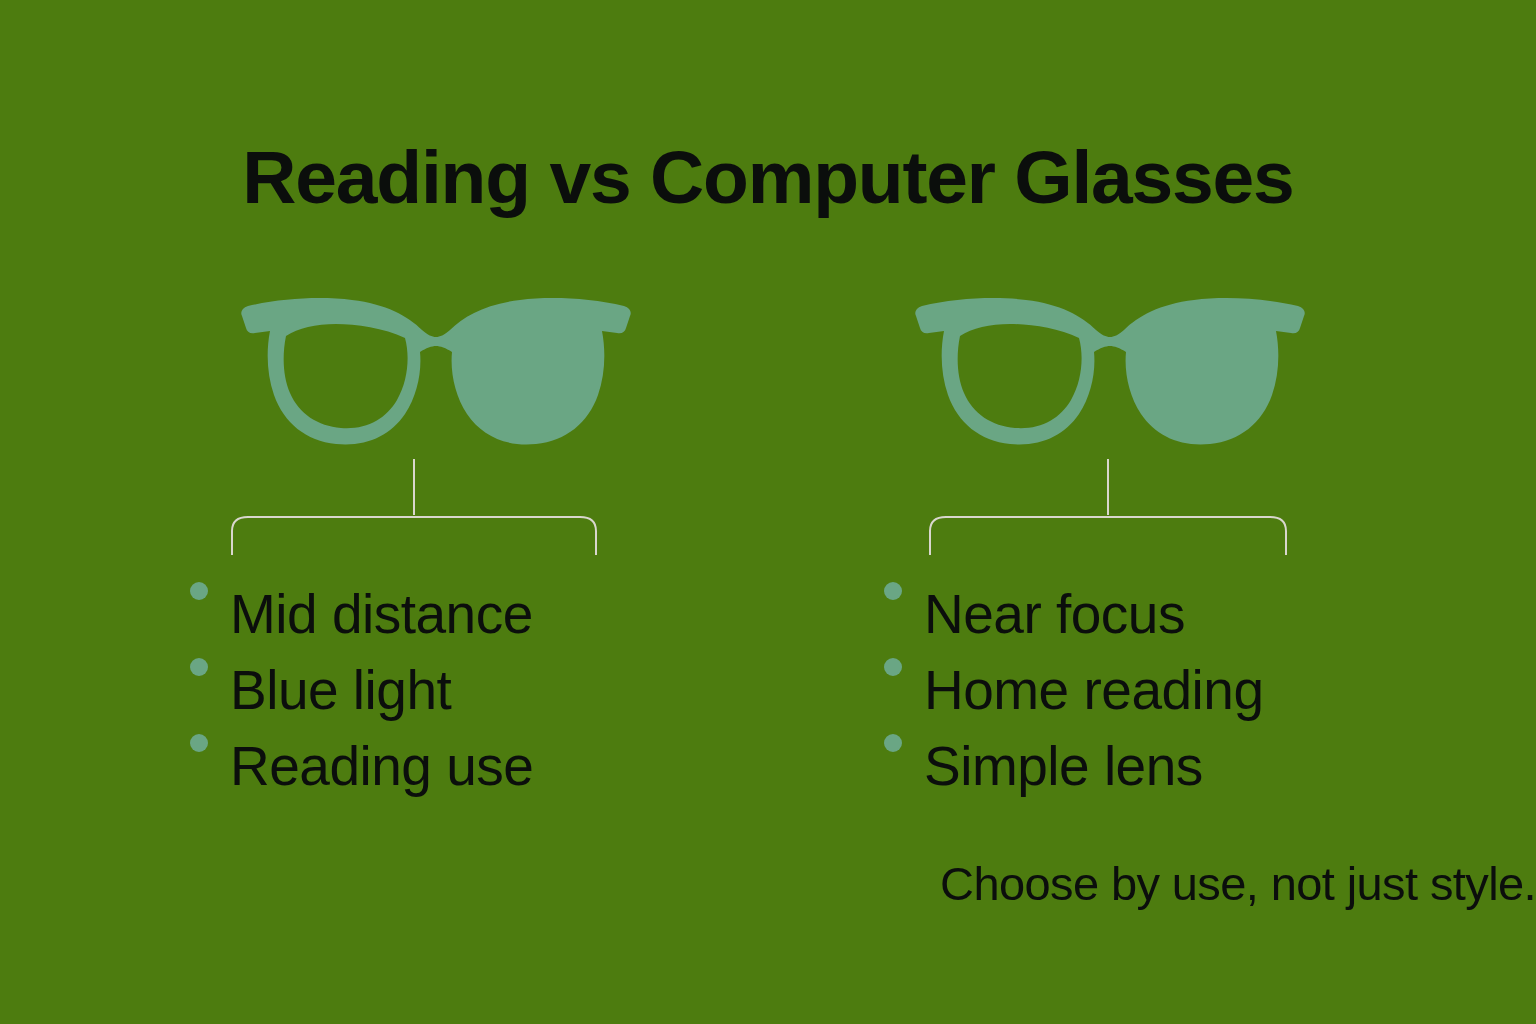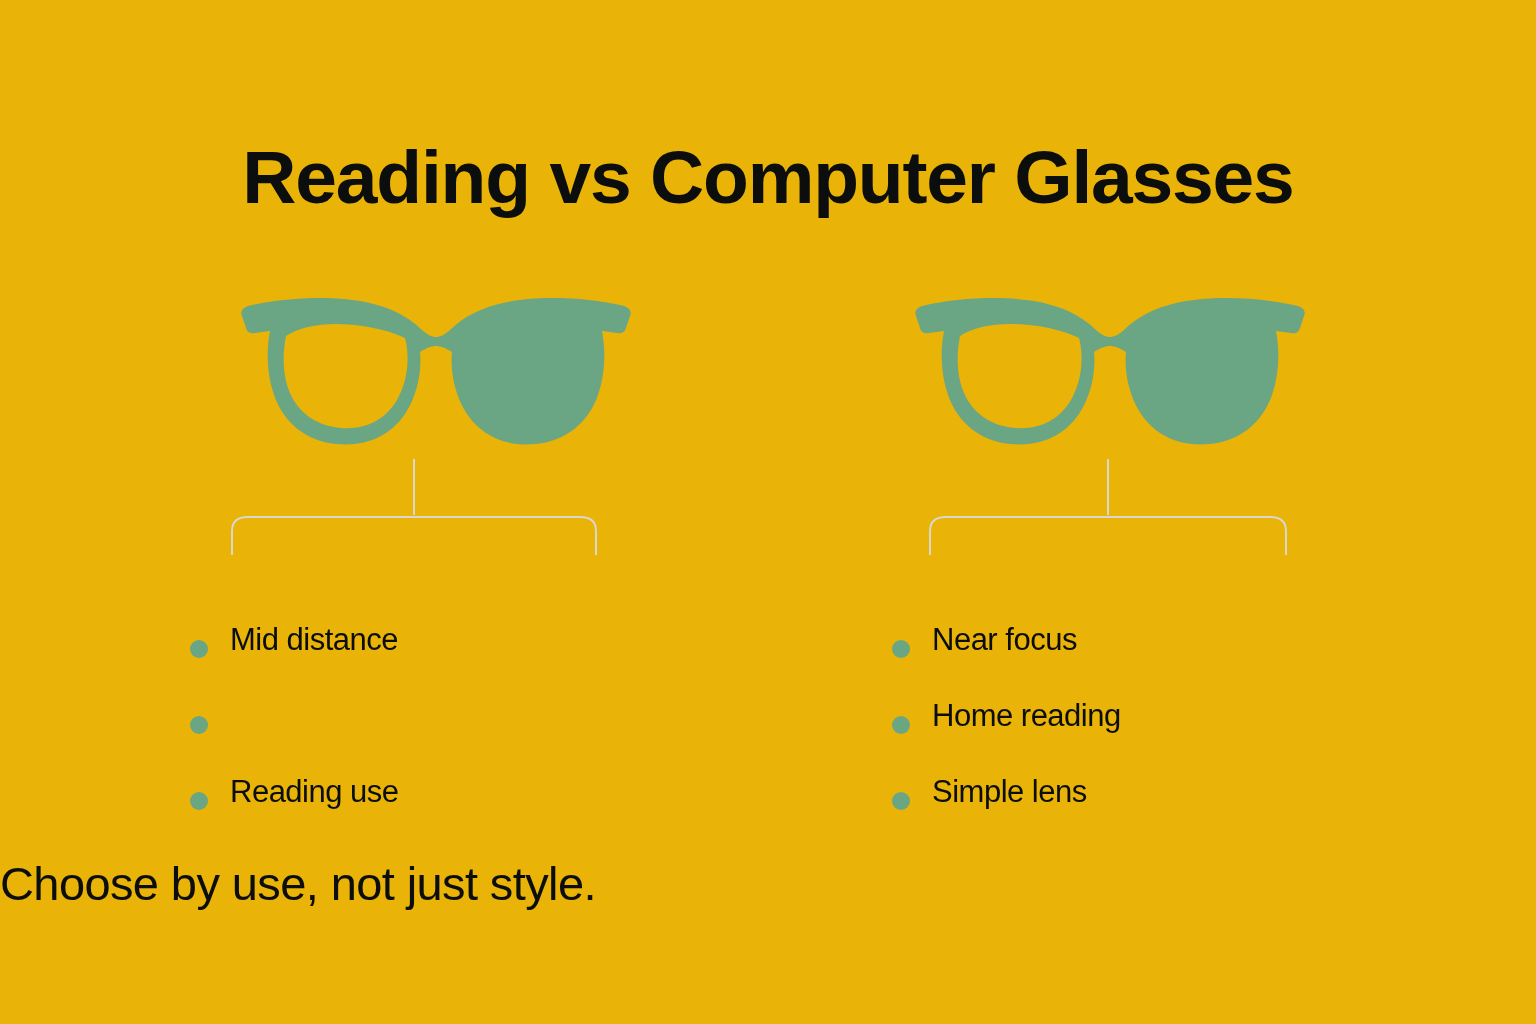--- a/index.html
+++ b/index.html
@@ -10,21 +10,21 @@
     width: 1536px;
     height: 1024px;
     overflow: hidden;
     font-family: "Liberation Sans", sans-serif;
     background: #fdfcf6;
   }
   #infographic {
     position: relative;
     width: 1536px;
     height: 1024px;
-    background: #eab308;
+    background: #4d7c0f;
   }
 
   
   #title {
     position: absolute;
     left: 0;
     top: 90px;
     width: 1536px;
     text-align: center;
     font-size: 75px;
@@ -69,48 +69,48 @@
   
   .bullets {
     list-style: none;
     margin: 0;
     padding: 0;
     position: absolute;
     top: 292px;
     width: 520px;
   }
   #column-left  .bullets { left: 14px; }
-  #column-right .bullets { left: 30px; }
+  #column-right .bullets { left: 22px; }
 
   .bullet-item {
     display: flex;
-    align-items: flex-end;
+    align-items: flex-start;
     height: 76px;
-    font-size: 31px;
+    font-size: 55px;
     color: #0b0e0c;
     font-weight: 400;
     letter-spacing: -0.5px;
     white-space: nowrap;
   }
   .bullet-dot {
     width: 18px;
     height: 18px;
     border-radius: 50%;
     background: #6aa684;
     margin-right: 22px;
     flex: 0 0 auto;
   }
 
   
   #footer {
     position: absolute;
     left: 0;
     top: 856px;
     width: 1536px;
-    text-align: left;
+    text-align: right;
     font-size: 47px;
     color: #0b0e0c;
     letter-spacing: -0.6px;
     white-space: nowrap;
   }
 </style>
 </head>
 <body>
 
 <div id="infographic">
@@ -174,20 +174,21 @@
       </svg>
     </div>
 
     <ul class="bullets">
       <li class="bullet-item">
         <span class="bullet-dot"></span>
         <span>Mid distance</span>
       </li>
       <li class="bullet-item">
         <span class="bullet-dot"></span>
+        <span>Blue light</span>
       </li>
       <li class="bullet-item">
         <span class="bullet-dot"></span>
         <span>Reading use</span>
       </li>
     </ul>
   </div>
 
   <div class="column" id="column-right">
 

